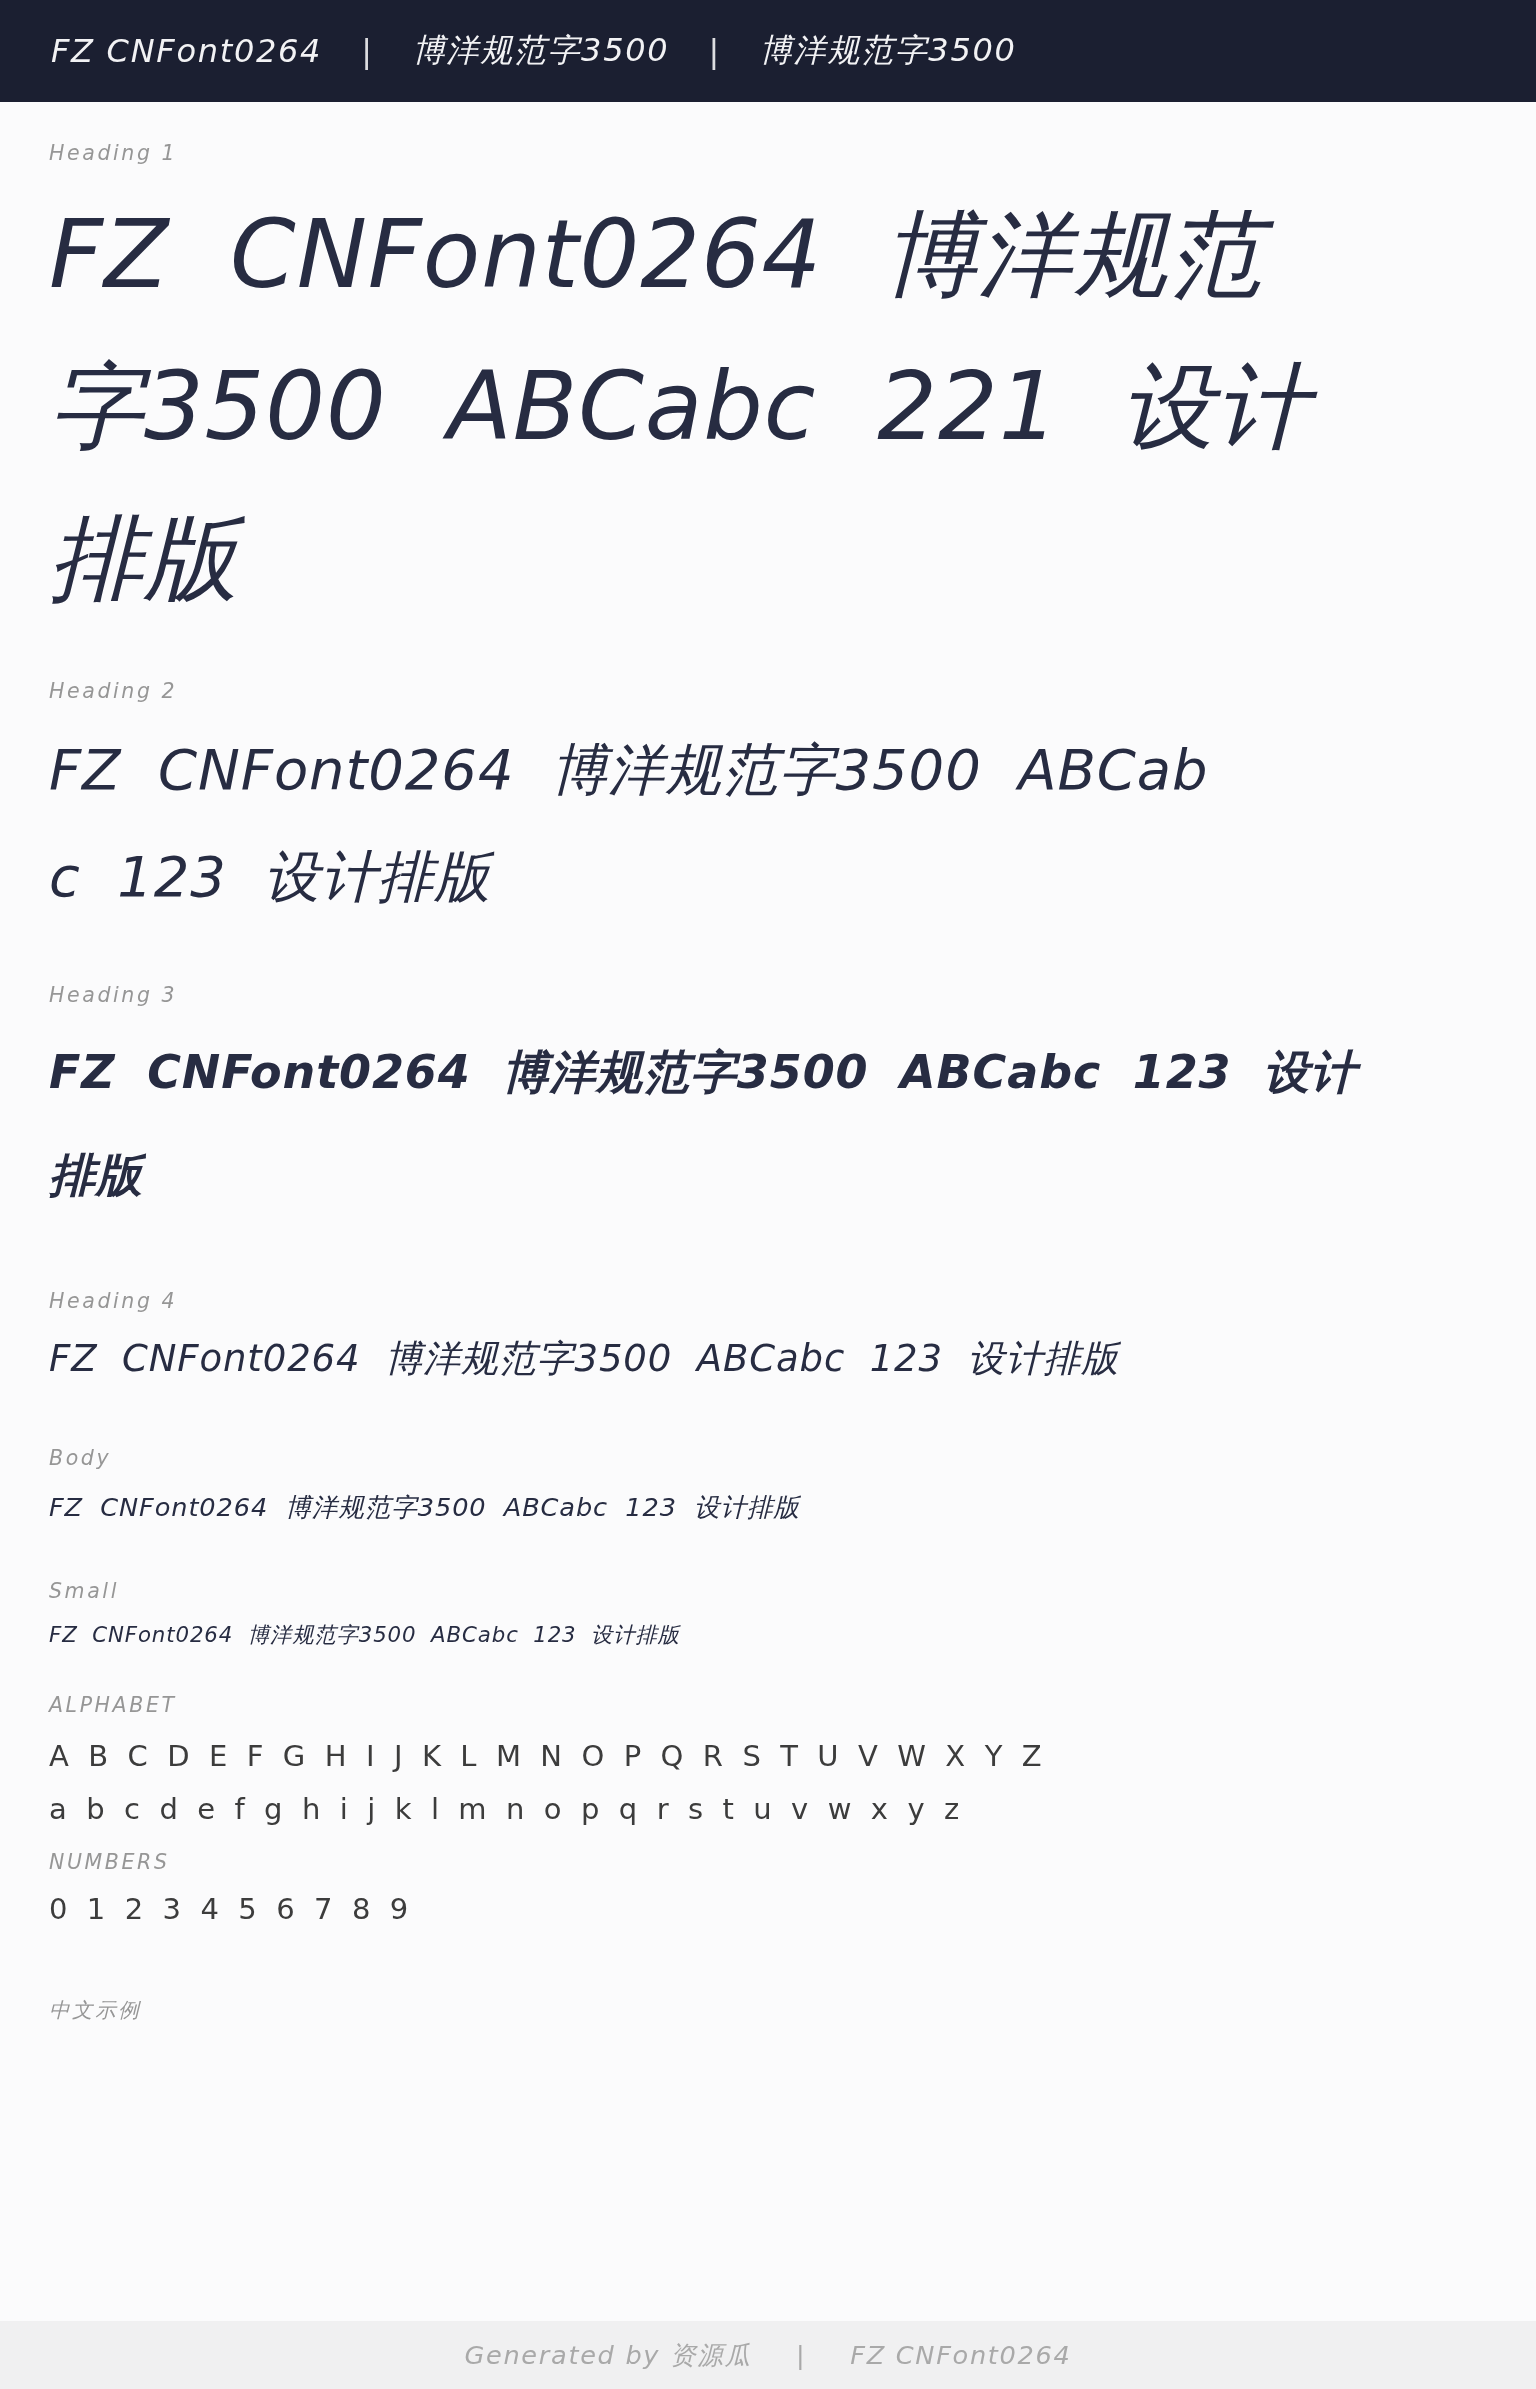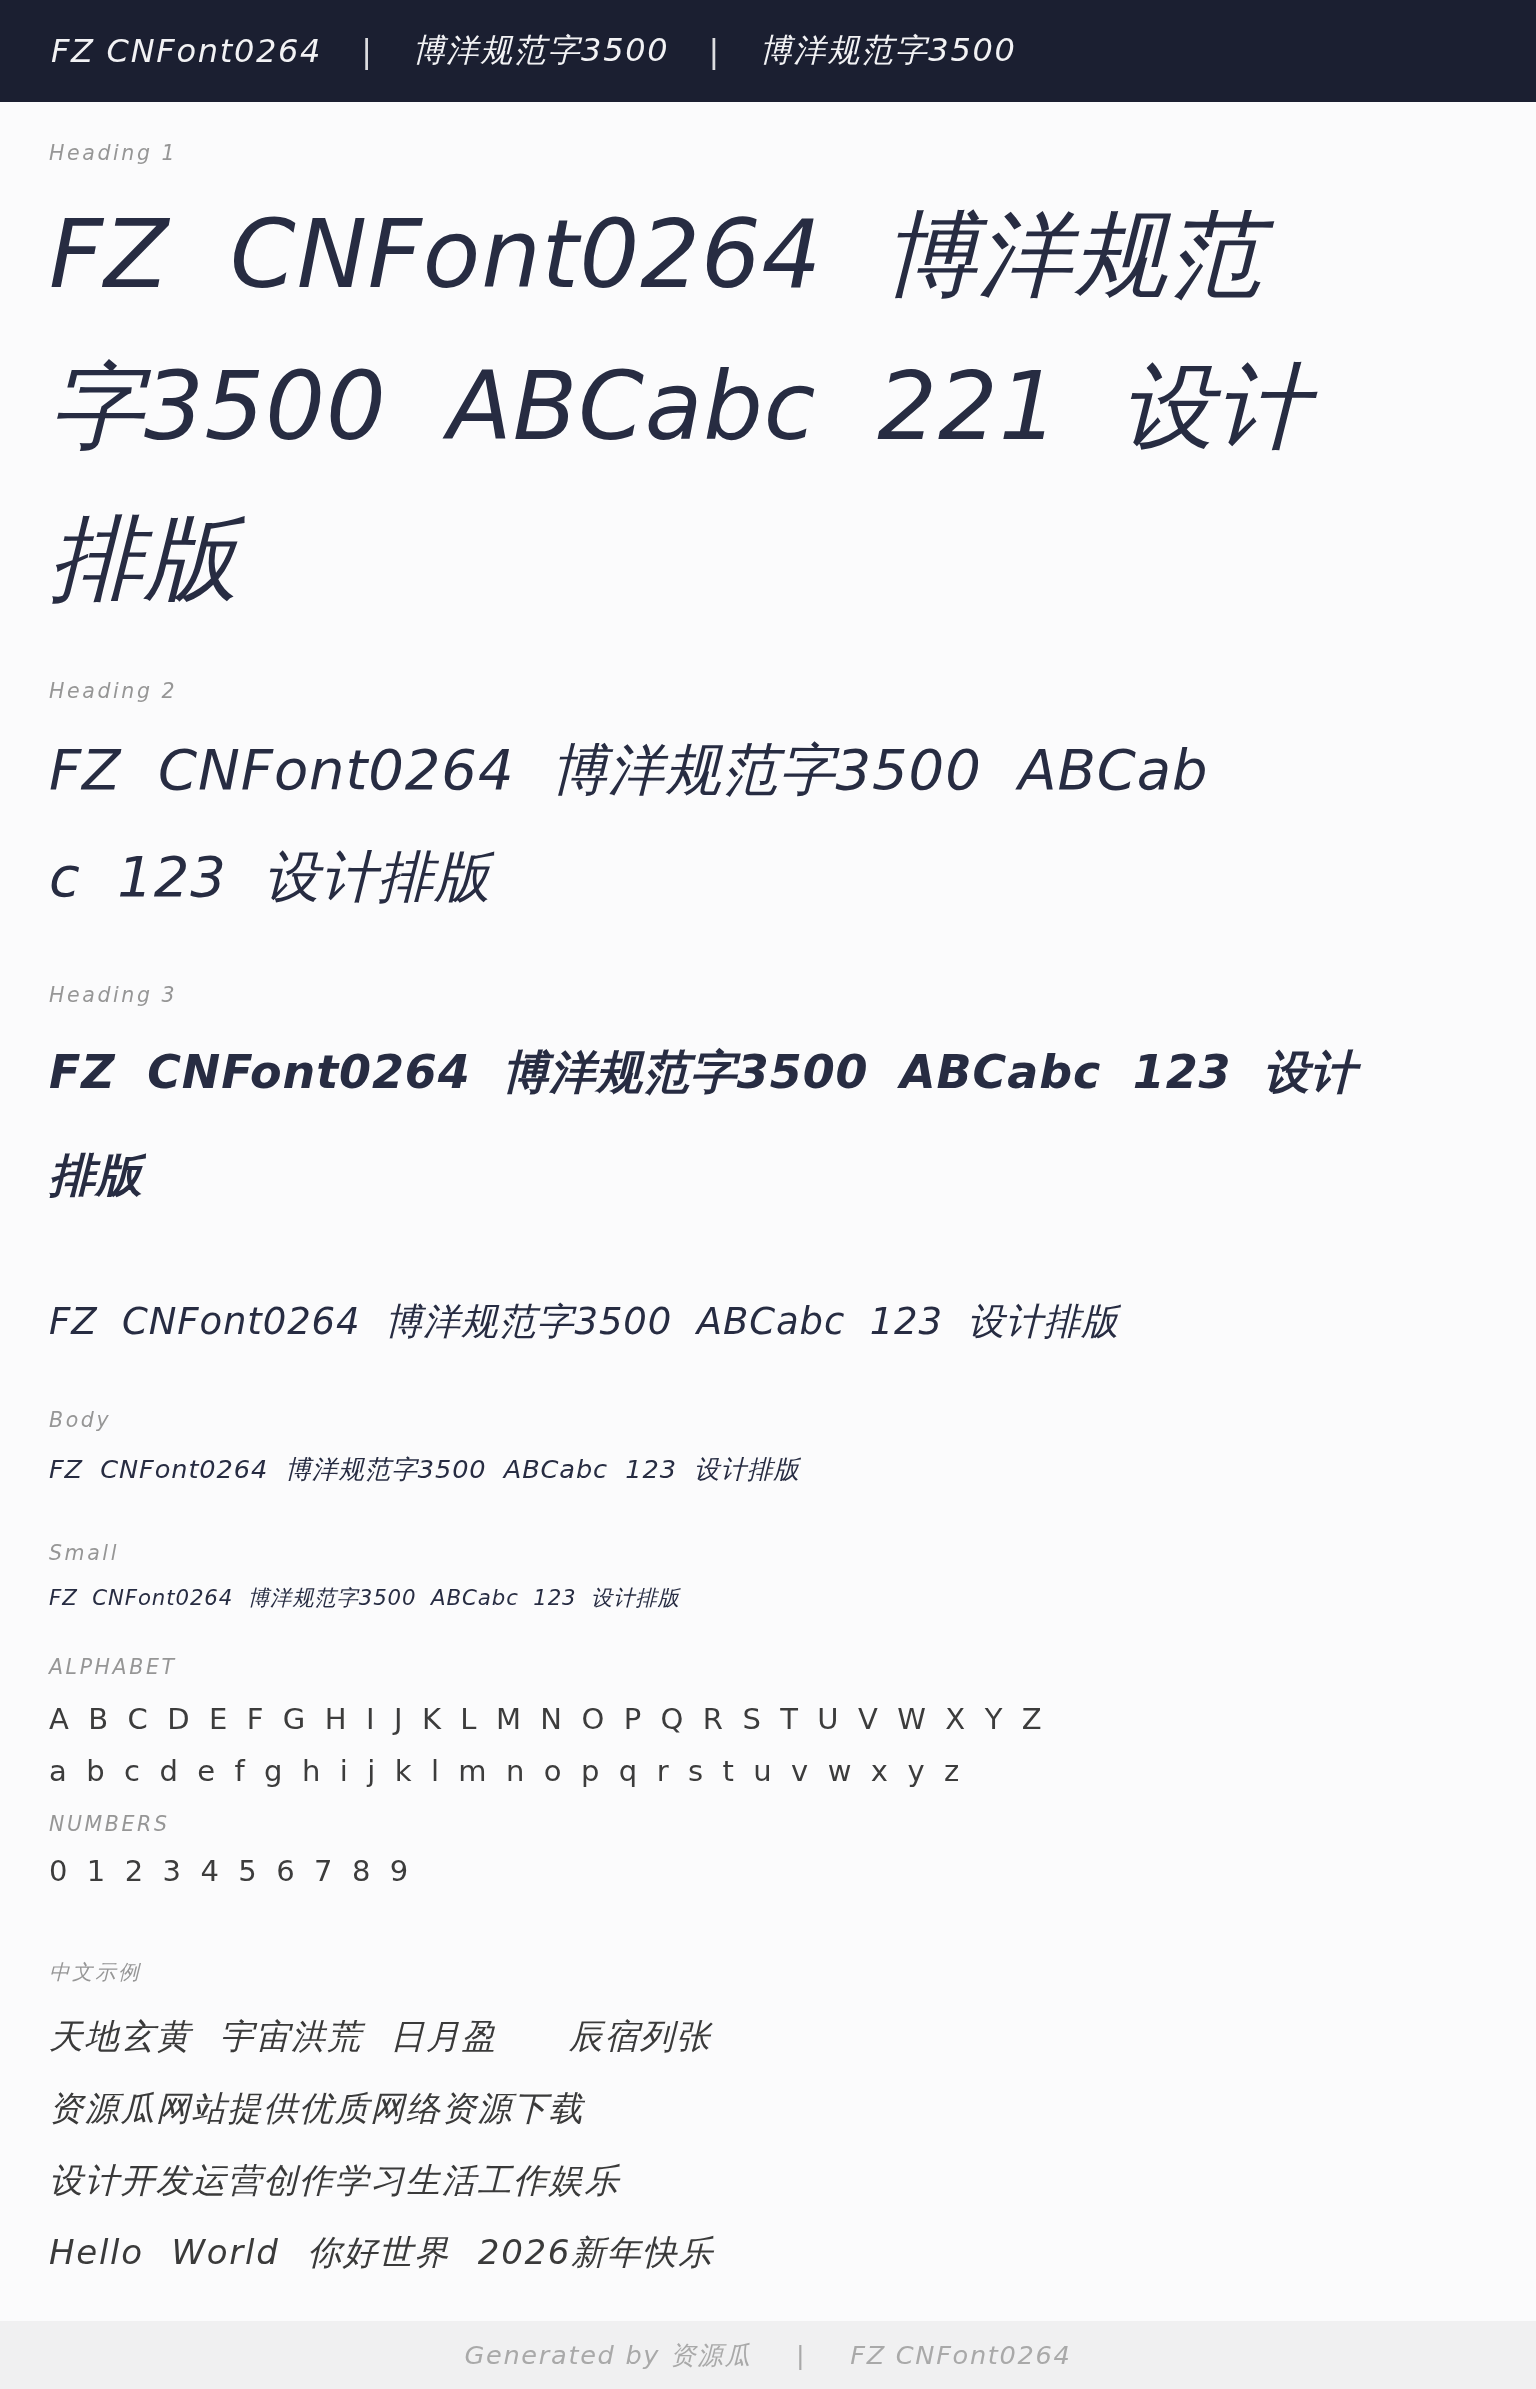--- a/index.html
+++ b/index.html
@@ -125,20 +125,21 @@
 c 123 设计排版</div>
   </section>
 
   <section class="sec-h3">
     <div class="label">Heading 3</div>
     <div class="sample">FZ CNFont0264 博洋规范字3500 ABCabc 123 设计
 排版</div>
   </section>
 
   <section class="sec-h4">
+    <div class="label">Heading 4</div>
     <div class="sample">FZ CNFont0264 博洋规范字3500 ABCabc 123 设计排版</div>
   </section>
 
   <section class="sec-body">
     <div class="label">Body</div>
     <div class="sample">FZ CNFont0264 博洋规范字3500 ABCabc 123 设计排版</div>
   </section>
 
   <section class="sec-small">
     <div class="label">Small</div>
@@ -148,24 +149,20 @@
   <section class="sec-alpha">
     <div class="label">ALPHABET</div>
     <div class="alpha-row">A B C D E F G H I J K L M N O P Q R S T U V W X Y Z</div>
     <div class="alpha-row">a b c d e f g h i j k l m n o p q r s t u v w x y z</div>
     <div class="label numbers-label">NUMBERS</div>
     <div class="alpha-row">0 1 2 3 4 5 6 7 8 9</div>
   </section>
 
   <section class="sec-cn">
     <div class="label">中文示例</div>
-    <div class="cn-lines">天地玄黄 宇宙洪荒 日月盈　　辰宿列张
-资源瓜网站提供优质网络资源下载
-设计开发运营创作学习生活工作娱乐
-Hello World 你好世界 2026新年快乐</div>
   </section>
 
 </main>
 
 <footer class="footer-bar">
   <span>Generated by 资源瓜</span>
   <span class="divider">|</span>
   <span>FZ CNFont0264</span>
 </footer>
 

